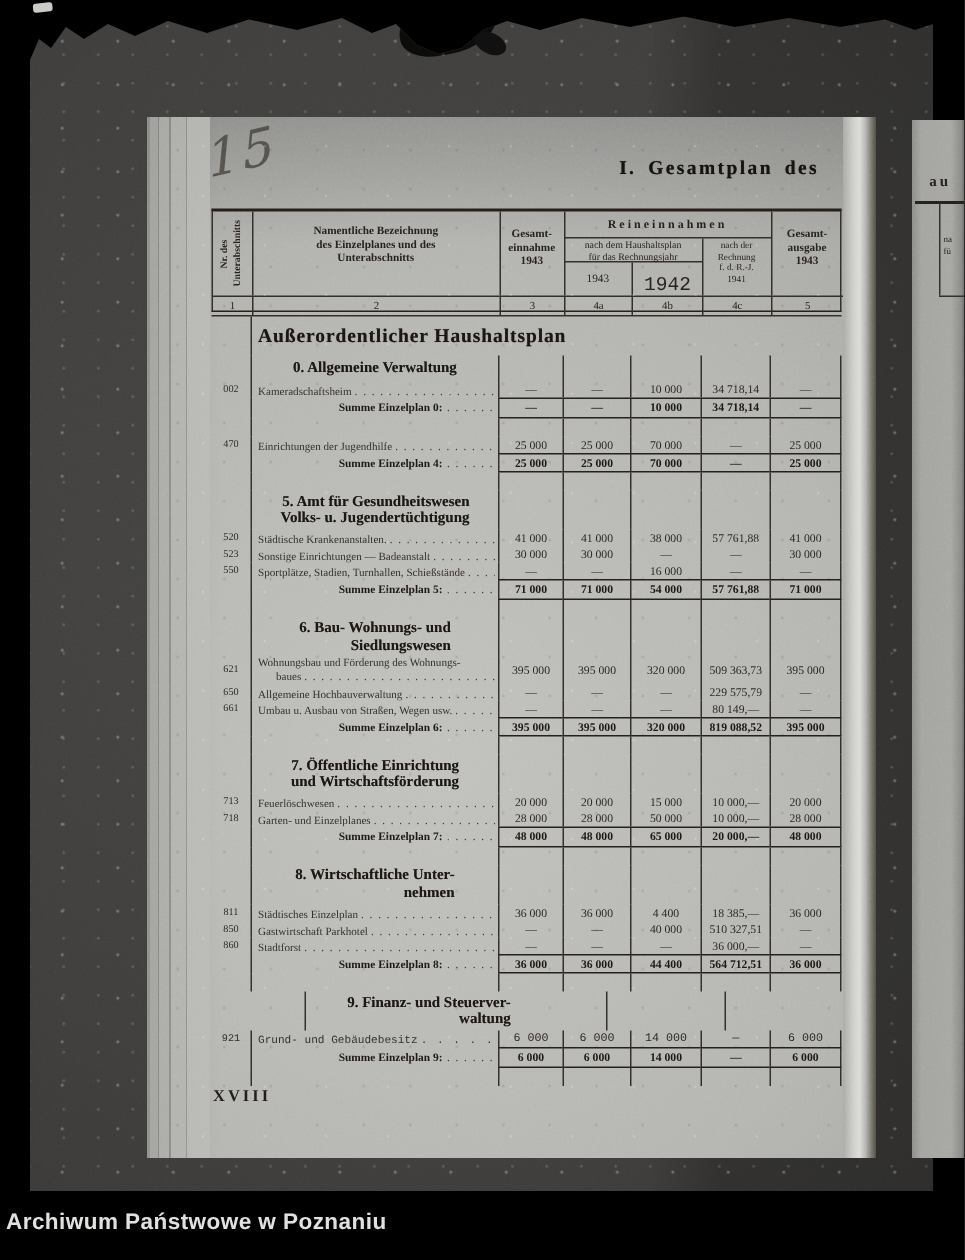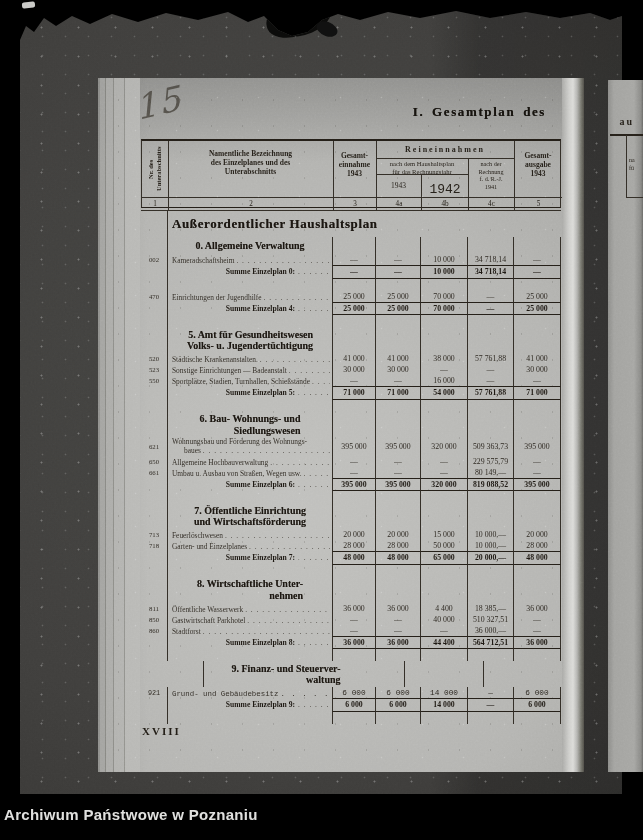--- a/index.html
+++ b/index.html
@@ -494,21 +494,21 @@
 nehmen</div>
             <div class="v"></div>
             <div class="v"></div>
             <div class="v"></div>
             <div class="v"></div>
             <div class="v"></div>
           </div>
           <div class="row" style="height: 11px;">
             <div class="nr">811</div>
             <div class="name lbl">
-              <span class="txt">Öffentliche Wasserwerk</span>
+              <span class="txt">Städtisches Einzelplan</span>
               <span class="dots"></span>
             </div>
             <div class="v">36 000</div>
             <div class="v">36 000</div>
             <div class="v">4 400</div>
             <div class="v">18 385,—</div>
             <div class="v">36 000</div>
           </div>
           <div class="row" style="height: 11px;">
             <div class="nr">850</div>

